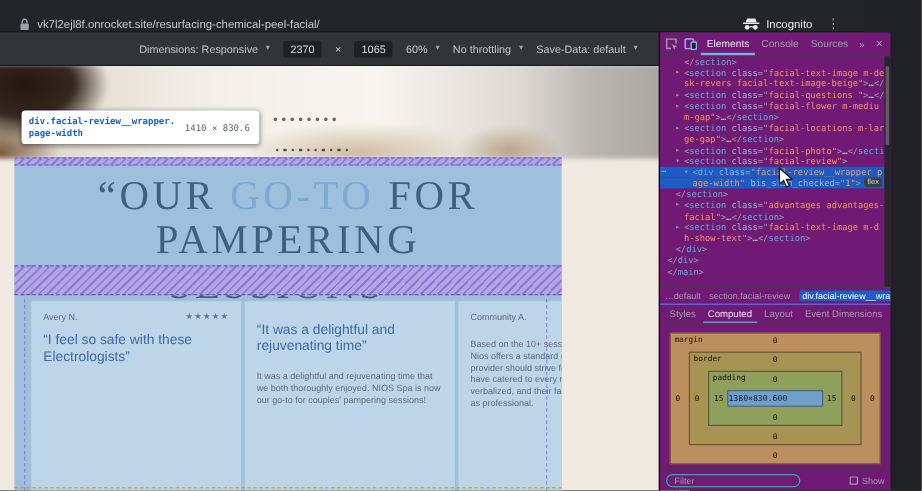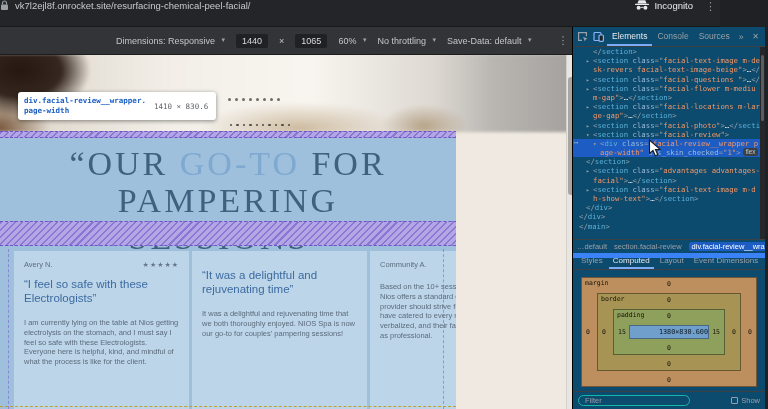--- a/index.html
+++ b/index.html
@@ -1,21 +1,21 @@
 <!DOCTYPE html>
 <html><head>
 <meta charset="utf-8">
 <style>
   *{margin:0;padding:0;box-sizing:border-box}
   html,body{width:768px;height:409px;overflow:hidden}
   body{font-family:"Liberation Sans",sans-serif;background:#111}
   #screen{position:relative;width:768px;height:409px;background:#202124;overflow:hidden}
 
   
-  .topbar{position:absolute;left:0;top:0;width:720px;height:27px;background:#242528;display:flex;align-items:flex-start;padding:0 0;border-bottom:1px solid #17181a}
+  .topbar{position:absolute;left:0;top:0;width:720px;height:27px;background:#242528;display:flex;align-items:flex-end;padding:0 16px;border-bottom:1px solid #17181a}
   .lock-icon{width:9px;height:11px;margin-right:6px;flex:0 0 auto}
   .url-text{color:#c8cacd;font-size:9.5px;white-space:nowrap;overflow:hidden;flex:1 1 auto}
   .incog{display:flex;align-items:center;gap:5px;color:#e8eaed;font-size:9.5px;margin:0 8px 0 10px;flex:0 0 auto}
   .menu-dots{color:#9aa0a6;font-size:11px;padding:0 4px;flex:0 0 auto}
 
   
   .devbar{position:absolute;left:0;top:27px;width:575px;height:28px;background:#333438;border-bottom:1px solid #1c1d1f;display:flex;align-items:center;gap:11px;padding-left:116px;color:#c3c6c9;font-size:9px;white-space:nowrap}
   .dd{position:relative;padding-right:10px}
   .dd::after{content:"▾";position:absolute;right:0;top:0;font-size:7px;color:#9aa0a6}
   .dim-box{background:#202124;border-radius:2px;padding:2px 6px;color:#dadce0}
@@ -30,77 +30,77 @@
       radial-gradient(70px 50px at 8px 72px,#7a5a3e 0%,rgba(122,90,62,0) 70%),
       radial-gradient(130px 34px at 300px 72px,#cdbba0 0%,rgba(205,187,160,0) 75%),
       radial-gradient(60px 30px at 420px 70px,#b7a489 0%,rgba(183,164,137,0) 70%),
       linear-gradient(90deg,#d9d1c5 0%,#f2eee7 30%,#f8f5f0 55%,#ddd8d1 76%,#b9b6b2 86%,#a3a09d 100%)}
   .dots{position:absolute;display:flex;gap:4px}
   .dots-top{left:228px;top:43px}
   .dots-bottom{left:230px;top:69px}
   .dot{width:3px;height:3px;border-radius:50%;background:#6f6a63}
   .dots-bottom .dot{width:2.4px;height:2.4px;background:#4e4a44}
 
-  .sec{position:absolute;left:0;top:76px;width:456px;height:278px;background:#9fc0dc;overflow:hidden}
+  .sec{position:absolute;left:12px;top:76px;width:456px;height:278px;background:#9fc0dc;overflow:hidden}
   .gapband{position:absolute;left:0;width:566px;background-color:#b2a7e4;border-top:1px dashed #6d55c8;border-bottom:1px dashed #6d55c8;
     background-image:repeating-linear-gradient(135deg,rgba(98,72,196,.5) 0 1.5px,rgba(0,0,0,0) 1.5px 5px)}
   .strip-top{top:0;height:7px}
   .band-mid{top:90px;height:25px}
   .vdash{position:absolute;top:118px;bottom:0;width:0;border-left:1px dashed rgba(118,90,208,.55)}
   .sec-bottom-dash{position:absolute;left:0;right:0;bottom:2px;border-top:1px dashed #c2a02c}
   .heading{position:absolute;top:14px;left:14px;right:14px;text-align:center;font-family:"Liberation Serif",serif;font-size:34px;line-height:37px;letter-spacing:3px;color:#416080}
   .heading .hl{color:#7fa9d0}
   .cards{position:absolute;top:120px;left:14px;display:flex;gap:3px}
   .card{width:175px;height:175px;background:#bdd5e9;padding:9px 10px;overflow:hidden}
-  .card-head{display:flex;justify-content:space-between;align-items:center}
+  .card-head{display:flex;justify-content:space-between;align-items:flex-start}
   .rname{font-size:7.5px;color:#5d6e7e}
   .stars{color:#64758a;font-size:7px;letter-spacing:1px}
   .quote{margin-top:9px;font-size:11.5px;line-height:13.5px;color:#3c6ba0}
   .rbody{margin-top:13px;font-size:7.5px;line-height:9.8px;color:#5b6c7c}
   .vp-scroll{position:absolute;right:0;top:0;width:9px;height:354px;background:#e9e6e1;border-left:1px solid #d4d1cc}
   .vp-thumb{position:absolute;left:1px;top:22px;width:7px;height:118px;background:#a9a6a1;border-radius:3px}
 
   
   .insp-tip{position:absolute;left:18px;top:92px;width:198px;background:#fff;border-radius:3px;box-shadow:0 1px 4px rgba(0,0,0,.45);padding:4px 6px;display:flex;gap:6px;z-index:30;font-family:"DejaVu Sans Mono",monospace}
   .insp-sel{width:124px;font-size:7.5px;font-weight:bold;color:#1b5fc4;word-break:break-all;line-height:10px}
   .insp-size{font-size:7.5px;color:#5f6368;align-self:center;white-space:nowrap}
 
   
-  .dt{position:absolute;left:572px;top:27px;width:193px;height:382px;background:#0c4a6e;border-left:1px solid #000;color:#e8eaed}
+  .dt{position:absolute;left:549px;top:27px;width:193px;height:382px;background:#701a75;border-left:1px solid #000;color:#e8eaed}
   .dt-tabs{height:20px;display:flex;align-items:center;border-bottom:1px solid #3c4043;padding:0 2px;gap:1px}
   .dt-icon{width:15px;height:20px;display:flex;align-items:center;justify-content:center;flex:0 0 auto}
   .dt-tab{font-size:8.5px;color:#9aa0a6;padding:0 5px;height:19px;line-height:19px;border-bottom:2px solid transparent;white-space:nowrap}
   .dt-tab.active{color:#e8eaed;border-bottom-color:#7cacf8}
   .dt-more{color:#9aa0a6;font-size:8.5px;padding:0 3px}
   .dt-x{margin-left:auto;color:#9aa0a6;font-size:8px;padding:0 4px}
 
   .tree{position:absolute;top:20px;left:0;right:5px;height:192px;overflow:hidden;font-family:"DejaVu Sans Mono",monospace;font-size:7.3px;line-height:9.2px;white-space:nowrap}
   .trow{position:relative;height:9.2px;overflow:hidden}
   .trow.sel{background:#1d5cc2}
   .arr{color:#9aa0a6;display:inline-block;width:7px;font-size:6px;vertical-align:top}
   .menu-ellipsis{position:absolute;left:1px;top:0;color:#c6cbd1;font-size:7px}
   .c-p{color:#9aa0a6}.c-t{color:#5db0d7}.c-a{color:#9bbbdc}.c-v{color:#f29766}.c-w{color:#e8eaed}
   .badge{display:inline-block;background:#3c4043;color:#c0c8d1;border-radius:3px;font-size:6.3px;padding:0 3px;margin:0 2px;line-height:8px;font-family:"Liberation Sans",sans-serif;vertical-align:top}
   .dt-scroll{position:absolute;right:0;top:20px;width:5px;height:192px;background:#26272b}
   .dt-thumb{position:absolute;left:1px;top:8px;width:3px;height:66px;background:#5a5e63;border-radius:2px}
 
   .crumbs{position:absolute;top:212px;left:0;width:100%;height:14px;border-top:1px solid #3c4043;display:flex;align-items:center;gap:7px;padding:0 4px;font-size:7.5px;color:#9aa0a6;overflow:hidden;white-space:nowrap}
   .crumb.active{background:#1d5cc2;color:#fff;padding:0 3px;border-radius:2px}
 
-  .sbar{position:absolute;top:226px;left:0;width:100%;height:17px;border-top:5px solid #3b82f6;border-bottom:1px solid #3c4043;display:flex;align-items:flex-end;gap:2px;padding:0 4px;overflow:hidden}
+  .sbar{position:absolute;top:226px;left:0;width:100%;height:17px;border-top:1px solid #3b82f6;border-bottom:1px solid #3c4043;display:flex;align-items:flex-start;gap:2px;padding:0 4px;overflow:hidden}
   .stab{font-size:8px;color:#9aa0a6;padding:0 4px;height:16px;line-height:16px;border-bottom:2px solid transparent;white-space:nowrap}
   .stab.active{color:#e8eaed;border-bottom-color:#7cacf8}
 
   .computed{position:absolute;top:243px;left:0;width:100%;height:121px;overflow:hidden}
   .bm{margin:7px auto 0;width:176px;font-family:"DejaVu Sans Mono",monospace;font-size:6.5px;color:#17120c}
   .bm-ring{position:relative;padding:15px;border:1px solid rgba(0,0,0,.4)}
   .bm-margin{background:#bd8f5e}
   .bm-border{background:#a79455}
   .bm-padding{background:#8fa05c}
-  .bm-content{background:#6f9fca;height:14px;line-height:13px;text-align:right;font-size:6.8px;color:#0e1a26;border:1px solid rgba(0,0,0,.35);overflow:hidden}
+  .bm-content{background:#6f9fca;height:14px;line-height:13px;text-align:left;font-size:6.8px;color:#0e1a26;border:1px solid rgba(0,0,0,.35);overflow:hidden}
   .bm-label{position:absolute;top:1px;left:3px}
   .bm-n{position:absolute}
   .bm-top{top:2px;left:50%;transform:translateX(-50%)}
   .bm-bottom{bottom:2px;left:50%;transform:translateX(-50%)}
   .bm-left{left:4px;top:50%;transform:translateY(-50%)}
   .bm-right{right:4px;top:50%;transform:translateY(-50%)}
 
   .fbar{position:absolute;top:364px;left:0;width:100%;height:17px;border-top:1px solid #3c4043;display:flex;align-items:center;gap:5px;padding:0 5px;overflow:hidden}
   .fbar input{width:112px;height:11px;border:1px solid #14b8a6;border-radius:6px;background:transparent;font-size:7.5px;color:#9aa0a6;padding:0 6px;outline:none;font-family:Liberation Sans, sans-serif}
   .fbar input::placeholder{color:#9aa0a6}
@@ -128,21 +128,21 @@
           <circle cx="10.4" cy="7.8" r="2"></circle>
           <path d="M5.6 7.6 Q7 6.7 8.4 7.6" stroke="#e8eaed" fill="none" stroke-width="1"></path>
         </svg>
       <span>Incognito</span>
     </div>
     <div class="menu-dots">⋮</div>
   </div>
 
   <div class="devbar">
     <span class="dd">Dimensions: Responsive</span>
-    <span class="dim-box">1440</span>
+    <span class="dim-box">2370</span>
     <span>×</span>
     <span class="dim-box">1065</span>
     <span class="dd">60%</span>
     <span class="dd">No throttling</span>
     <span class="dd">Save-Data: default</span>
     <svg class="rot-icon" viewBox="0 0 11 11">
         <path d="M9.3 5.5 A3.8 3.8 0 1 1 5.5 1.7" fill="none" stroke="#9aa0a6" stroke-width="1.2"></path>
         <path d="M5.5 0 l2.4 1.7 -2.4 1.7 Z" fill="#9aa0a6"></path>
       </svg>
     <div class="menu-dots">⋮</div>
@@ -180,21 +180,20 @@
         <span>PAMPERING SESSIONS”</span>
       </div>
       <div class="gapband band-mid"></div>
       <div class="cards" id="cards">
           <div class="card">
             <div class="card-head">
               <span class="rname">Avery N.</span>
               <span class="stars">★★★★★</span>
             </div>
             <div class="quote">“I feel so safe with these Electrologists”</div>
-            <div class="rbody">I am currently lying on the table at Nios getting electrolysis on the stomach, and I must say I feel so safe with these Electrologists. Everyone here is helpful, kind, and mindful of what the process is like for the client.</div>
           </div>
           <div class="card">
             <div class="quote">“It was a delightful and rejuvenating time”</div>
             <div class="rbody">It was a delightful and rejuvenating time that we both thoroughly enjoyed. NIOS Spa is now our go-to for couples' pampering sessions!</div>
           </div>
           <div class="card">
             <div class="card-head">
               <span class="rname">Community A.</span>
               <span class="stars">★★★★★</span>
             </div>

